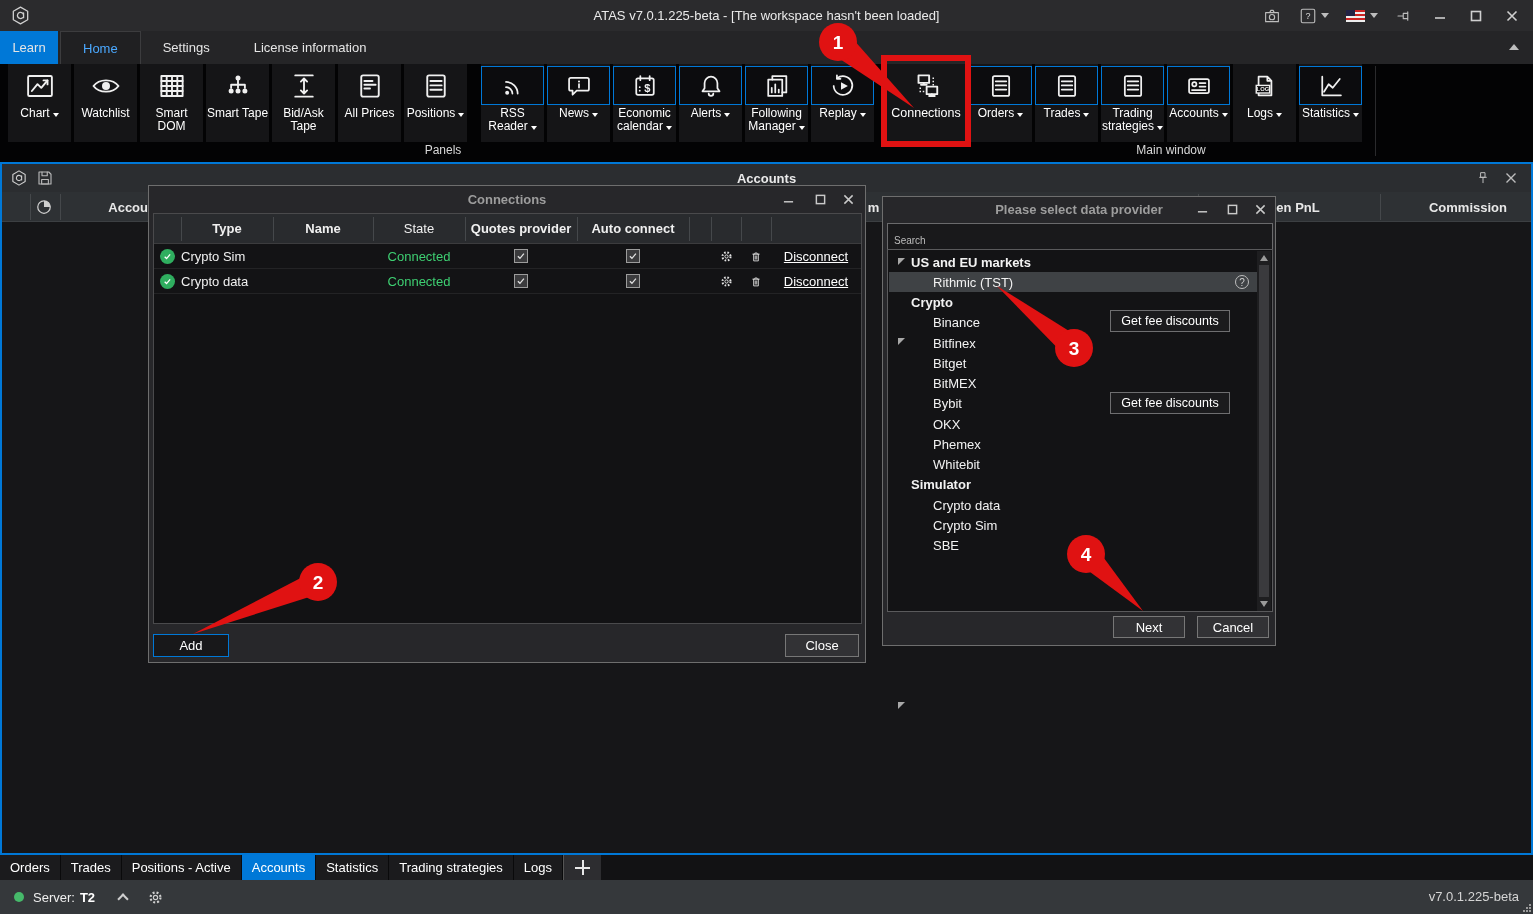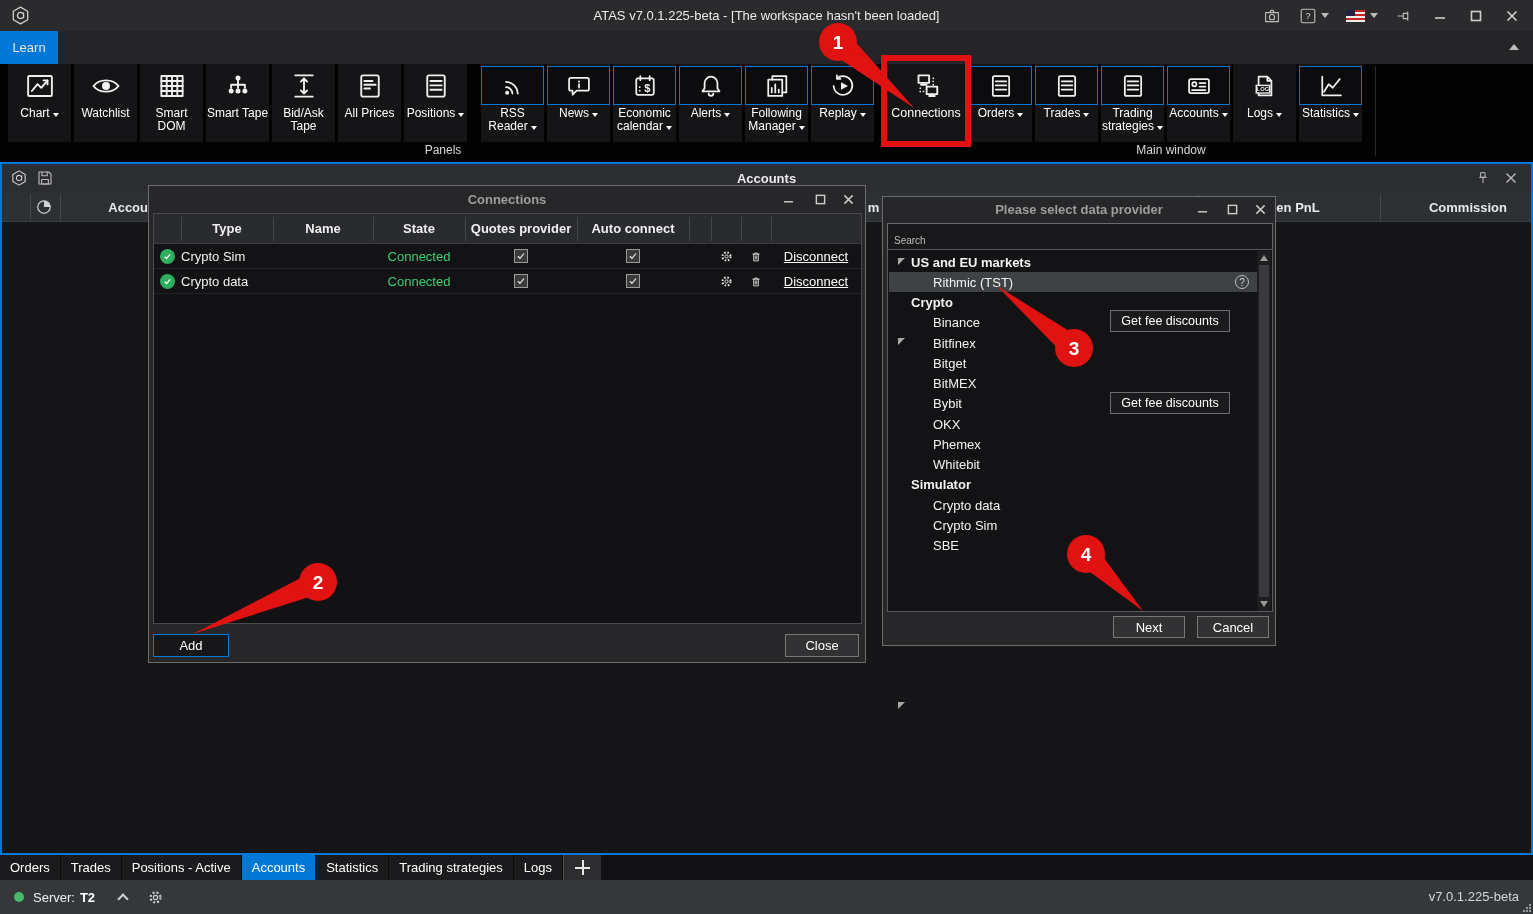--- a/index.html
+++ b/index.html
@@ -145,20 +145,25 @@
     <span class="wbtn">
         <svg width="12" height="12" viewBox="0 0 12 12">
           <path d="M1.5 1.5 L10.5 10.5 M10.5 1.5 L1.5 10.5" stroke="#cfcfcf" stroke-width="1.6"></path>
         </svg>
       </span>
   </div>
 </div>
 
 <div class="abs menurow">
   <div class="abs learn">Learn</div>
+  <div class="abs menutabs">
+    <div class="mtab sel">Home</div>
+    <div class="mtab">Settings</div>
+    <div class="mtab">License information</div>
+  </div>
   <div class="abs collapse-arr"></div>
 </div>
 
 <div class="abs ribbon">
 
   <div class="rgroup" style="left:8px">
     <div class="rbtn">
       <div class="iconbox">
           <svg width="30" height="30" viewBox="0 0 24 24">
             <rect class="ico" x="2.5" y="4" width="19" height="16" rx="1"></rect>
@@ -417,21 +422,21 @@
       </svg>
     </span>
 
   <div class="ctable">
     <div class="cthead">
       <div class="hsep" style="left:27px;top:3px;height:24px"></div>
       <div class="ccell" style="left:27px;width:92px;font-weight:bold">Type</div>
       <div class="hsep" style="left:119px;top:3px;height:24px"></div>
       <div class="ccell" style="left:119px;width:100px;font-weight:bold">Name</div>
       <div class="hsep" style="left:219px;top:3px;height:24px"></div>
-      <div class="ccell" style="left:219px;width:92px;font-weight:bold">State</div>
+      <div class="ccell" style="left:219px;width:92px;font-weight:normal">State</div>
       <div class="hsep" style="left:311px;top:3px;height:24px"></div>
       <div class="ccell" style="left:311px;width:112px;font-weight:bold">Quotes provider</div>
       <div class="hsep" style="left:423px;top:3px;height:24px"></div>
       <div class="ccell" style="left:423px;width:112px;font-weight:bold">Auto connect</div>
       <div class="hsep" style="left:535px;top:3px;height:24px"></div>
       <div class="hsep" style="left:557px;top:3px;height:24px"></div>
       <div class="hsep" style="left:587px;top:3px;height:24px"></div>
       <div class="hsep" style="left:617px;top:3px;height:24px"></div>
     </div>
 

